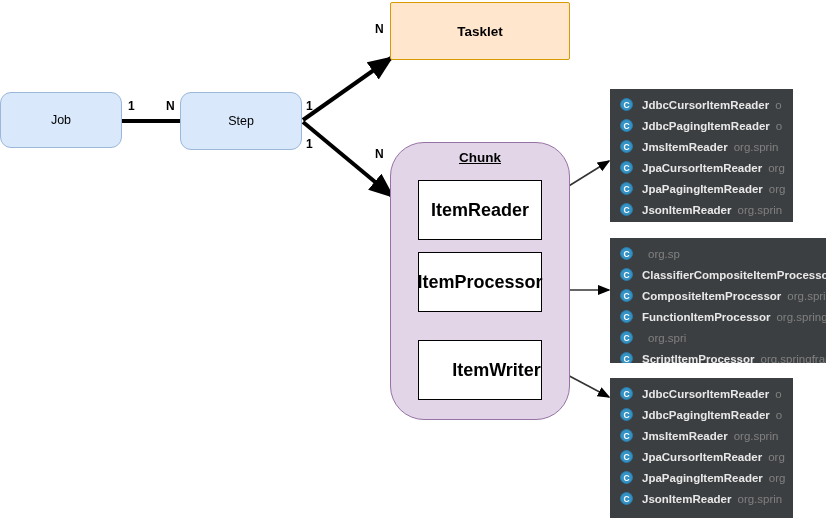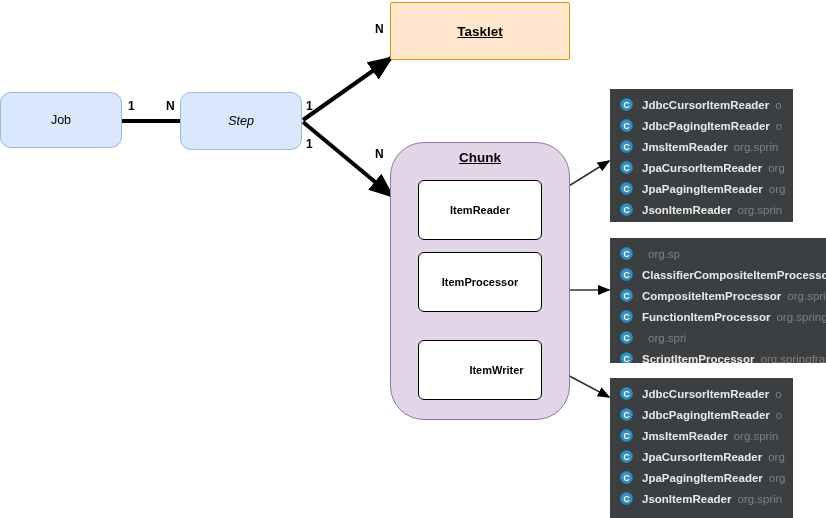--- a/index.html
+++ b/index.html
@@ -36,30 +36,29 @@
   }
 
   .node-job, .node-step {
     background: #dae8fc;
     border: 1px solid #9bb7da;
     border-radius: 11px;
     font-size: 12.5px;
     font-weight: 400;
   }
   .node-job  { left: 0px;   top: 92px; width: 122px; height: 56px; }
-  .node-step { left: 180px; top: 92px; width: 122px; height: 58px; font-style: italic; }
+  .node-step { left: 180px; top: 92px; width: 122px; height: 58px; }
 
   .node-tasklet {
     left: 390px; top: 2px; width: 180px; height: 58px;
     background: #ffe6cc;
     border: 1px solid #d79b00;
     border-radius: 2px;
     font-weight: bold;
     font-size: 13.5px;
-    text-decoration: underline;
     align-items: center;
   }
 
   .chunk-container {
     position: absolute;
     left: 390px; top: 142px; width: 180px; height: 278px;
     background: #e1d5e7;
     border: 1px solid #9673a6;
     border-radius: 34px;
     box-sizing: border-box;
@@ -70,23 +69,23 @@
     display: flex; align-items: center; justify-content: center;
     font-weight: bold;
     font-size: 13.5px;
     text-decoration: underline;
     color: #000;
   }
 
   .node-inner {
     background: #ffffff;
     border: 1px solid #000000;
-    border-radius: 6px;
-    font-weight: bold;
-    font-size: 11px;
+    border-radius: 0px;
+    font-weight: bold;
+    font-size: 18px;
     left: 418px;
     width: 124px;
     height: 60px;
   }
   .pos-reader    { top: 180px; }
   .pos-processor { top: 252px; }
   .pos-writer    { top: 340px; padding-left: 33px; }
 
   
   .card-label {

